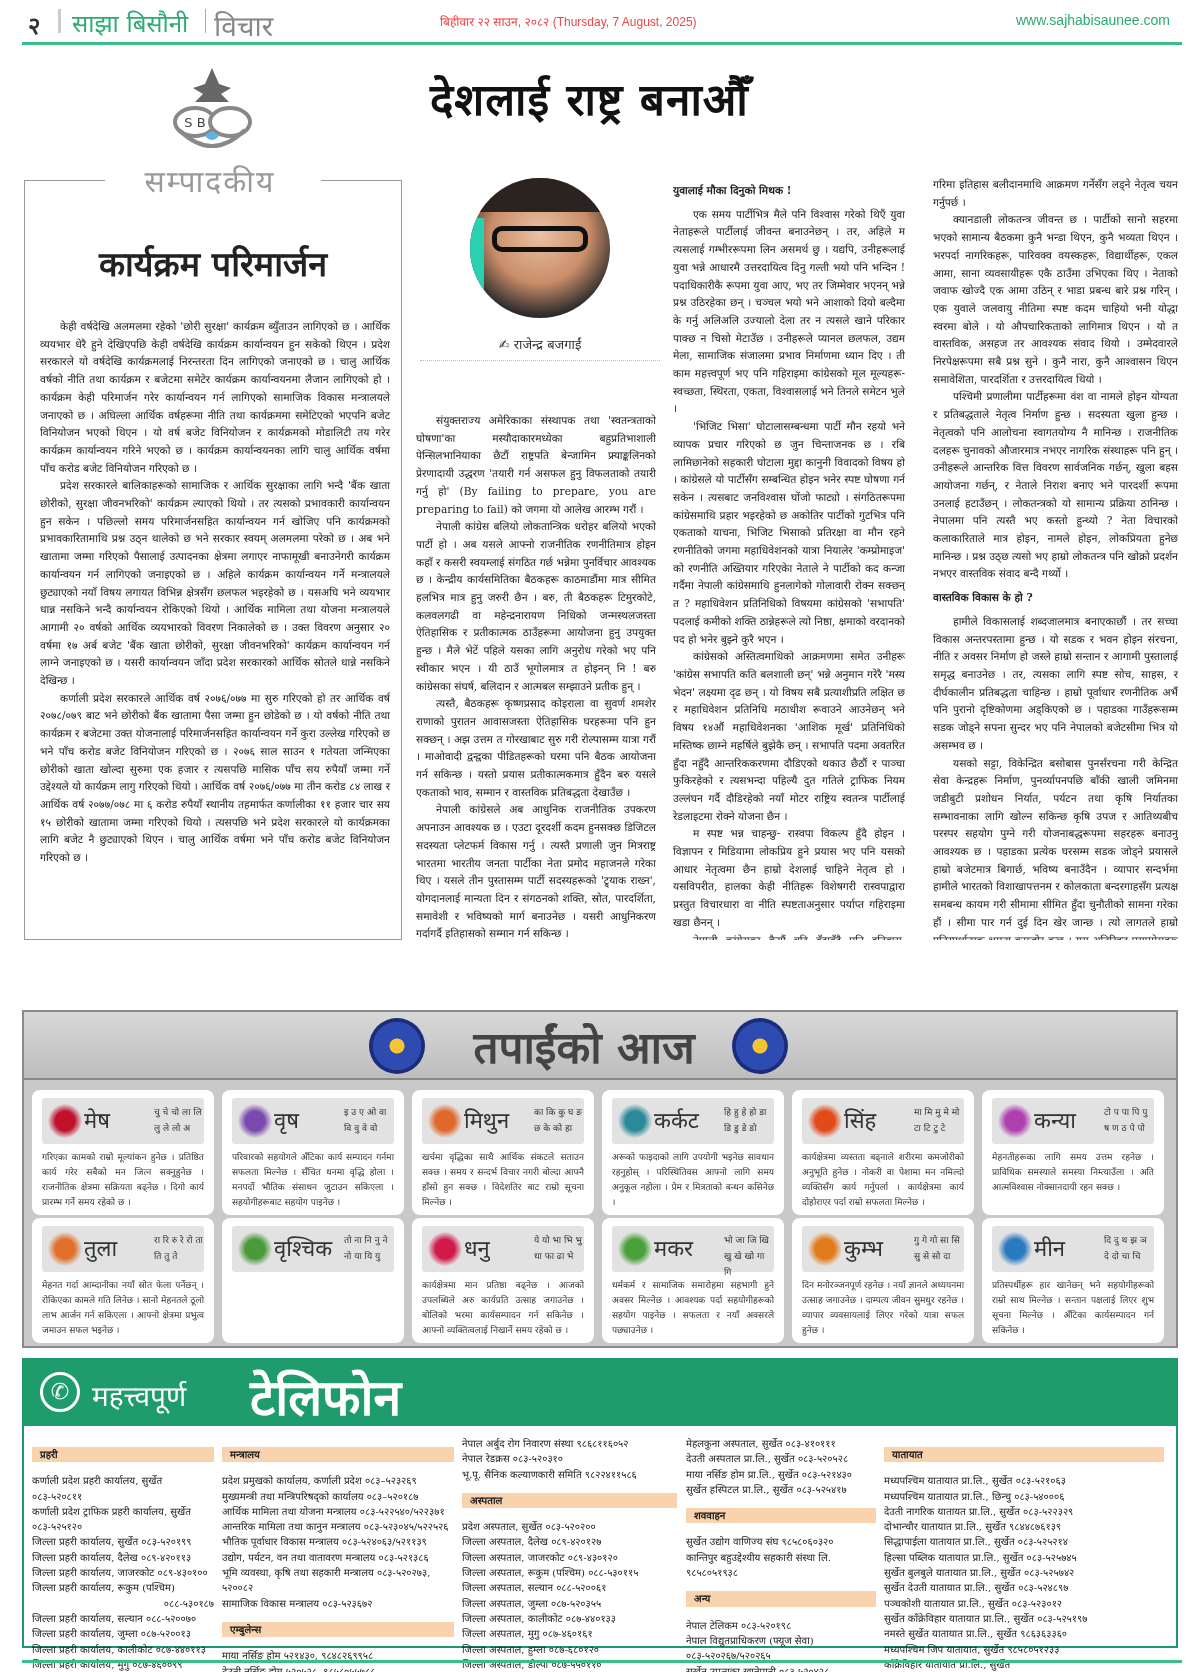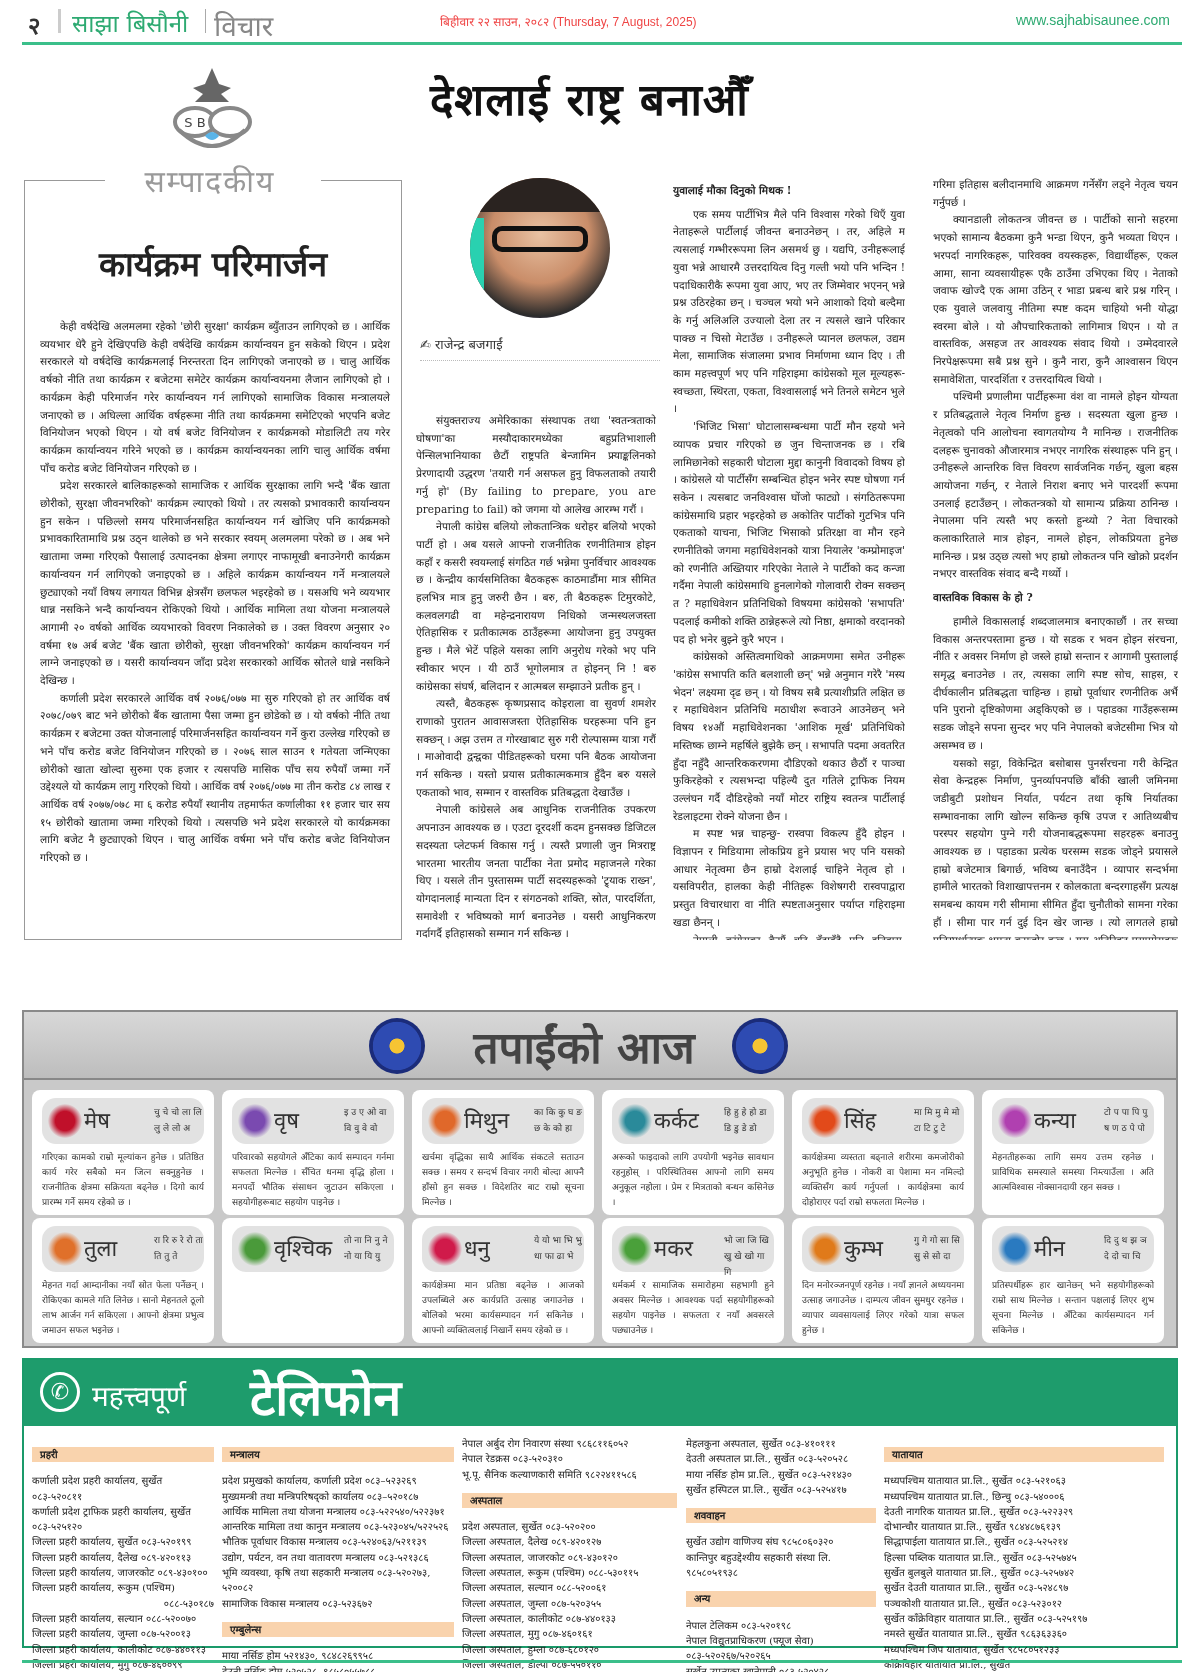--- a/index.html
+++ b/index.html
@@ -20,32 +20,32 @@
 .edbox:after{right:0;width:80px}
 .edlabel{position:absolute;left:105px;top:160px;width:210px;text-align:center;font-size:30px;color:#9a9a9a;font-family:"DejaVu Sans",sans-serif;letter-spacing:2px}
 .edtitle{position:absolute;left:24px;top:240px;width:378px;text-align:center;font-size:34px;color:#222;font-family:"DejaVu Sans",sans-serif}
 .edtext{position:absolute;left:40px;top:318px;width:350px;font-size:10.6px;line-height:17.7px;text-align:justify;font-family:"DejaVu Serif",serif}
 .edtext p{text-indent:20px}
 .headline{position:absolute;left:430px;top:68px;width:740px;font-size:44px;font-weight:bold;color:#111;font-family:"DejaVu Sans",sans-serif;letter-spacing:1px}
 .photo{position:absolute;left:470px;top:178px;width:140px;height:140px;border-radius:50%;background:radial-gradient(circle at 50% 40%,#e9c2a3 0%,#c98d69 45%,#2b2b2b 75%,#6a4ac0 100%);overflow:hidden}
 .photo .glasses{position:absolute;left:22px;top:48px;width:96px;height:26px;border:5px solid #111;border-radius:10px}
 .photo .hair{position:absolute;left:0;top:0;width:140px;height:34px;background:#2a2320}
 .photo .teal{position:absolute;left:0;top:40px;width:14px;height:80px;background:#29d1b0}
-.byline{position:absolute;left:420px;top:335px;width:240px;font-size:13px;color:#333;font-family:"DejaVu Sans",sans-serif}
+.byline{position:absolute;left:420px;top:335px;width:240px;text-align:center;font-size:13px;color:#333;font-family:"DejaVu Sans",sans-serif}
 .dotrule{position:absolute;left:420px;top:360px;width:240px;border-top:1px dotted #bbb}
 .col{position:absolute;font-size:10.6px;line-height:17.7px;text-align:justify;font-family:"DejaVu Serif",serif;overflow:hidden}
 .col p{text-indent:20px}
 .col .sub{font-weight:bold;text-indent:0;margin:6px 0}
 .horo{position:absolute;left:22px;top:1010px;width:1156px;height:338px;background:#c9c9c9;border:2px solid #8a8a8a}
 .horo .band{position:absolute;left:0;top:0;width:100%;height:68px;background:linear-gradient(#d8d8d8,#bdbdbd);border-bottom:2px solid #888}
 .horo .wheel{position:absolute;left:345px;top:6px;width:56px;height:56px;border-radius:50%;background:radial-gradient(circle,#f6c433 0 18%,#2e4bb2 20% 60%,#1b2c7a 62%)}
 .horo .wheel.r{left:708px}
 .horo .title{position:absolute;left:410px;top:4px;width:300px;text-align:center;font-size:44px;font-weight:bold;color:#444;font-family:"DejaVu Sans",sans-serif}
 .sign{position:absolute;width:182px;height:125px;background:#fff;border-radius:8px}
-.sign .hd{position:absolute;left:10px;top:8px;width:162px;height:46px;background:#e2e2e2;border-radius:14px}
+.sign .hd{position:absolute;left:10px;top:8px;width:162px;height:46px;background:#e2e2e2;border-radius:3px}
 .sign .ic{position:absolute;left:6px;top:6px;width:34px;height:34px;border-radius:50%}
 .sign .nm{position:absolute;left:42px;top:6px;font-size:22px;color:#333;font-family:"DejaVu Sans",sans-serif}
 .sign .syl{position:absolute;left:112px;top:6px;width:50px;font-size:9px;line-height:16px;color:#333;font-family:"DejaVu Sans",sans-serif}
 .sign .tx{position:absolute;left:10px;top:60px;width:162px;font-size:9px;line-height:15px;text-align:justify;color:#333;font-family:"DejaVu Serif",serif}
 .tel{position:absolute;left:22px;top:1358px;width:1156px;height:290px;border:2px solid #1a9a6a;background:#fff}
 .tel .band{position:absolute;left:0;top:0;width:100%;height:66px;background:#1e9c6c}
 .tel .ph{position:absolute;left:16px;top:12px;width:40px;height:40px;border:3px solid #fff;border-radius:50%;color:#fff;font-size:22px;text-align:center;line-height:34px}
 .tel .t1{position:absolute;left:68px;top:16px;font-size:28px;color:#fff;font-family:"DejaVu Sans",sans-serif}
 .tel .t2{position:absolute;left:226px;top:2px;font-size:50px;font-weight:bold;color:#fff;font-family:"DejaVu Sans",sans-serif}
 .tcol{position:absolute;top:76px;font-size:10px;line-height:15.3px;color:#222;font-family:"DejaVu Serif",serif}

